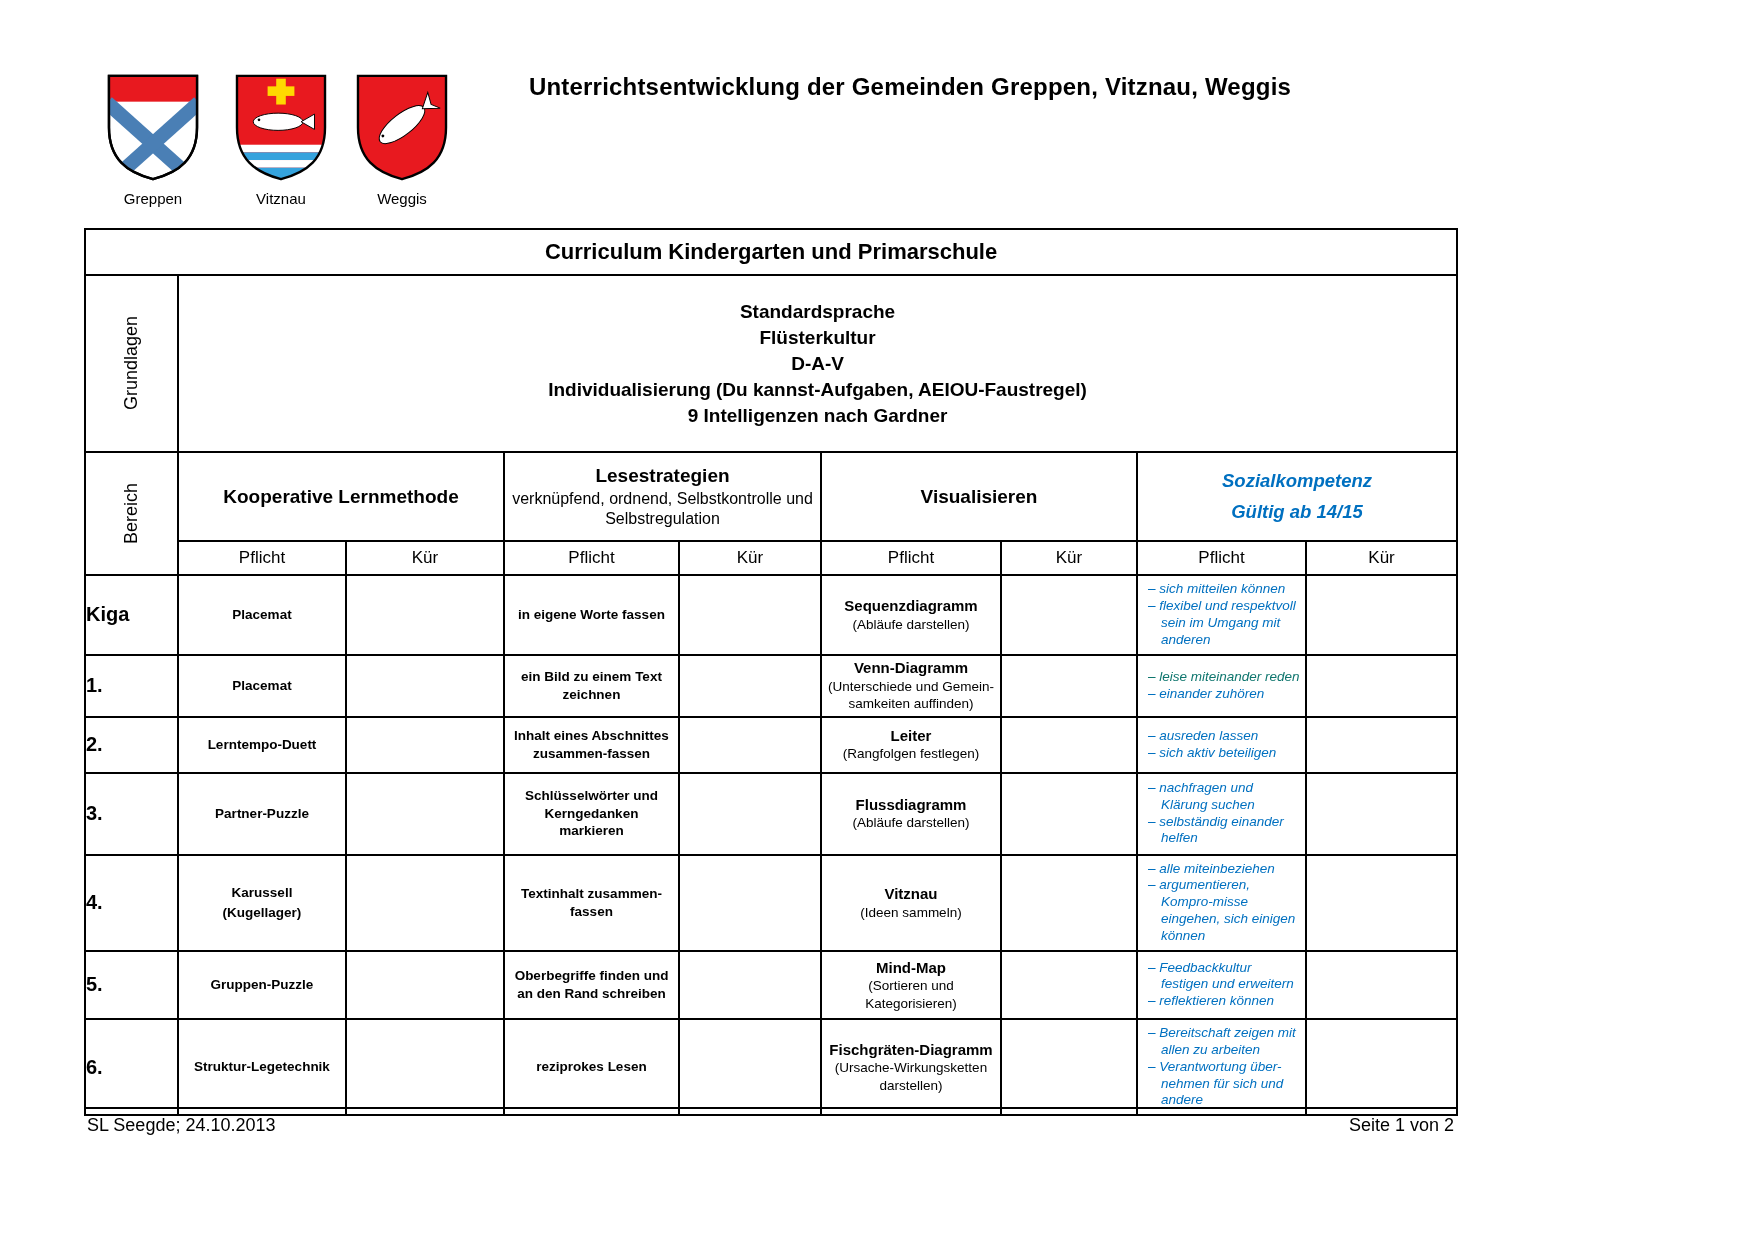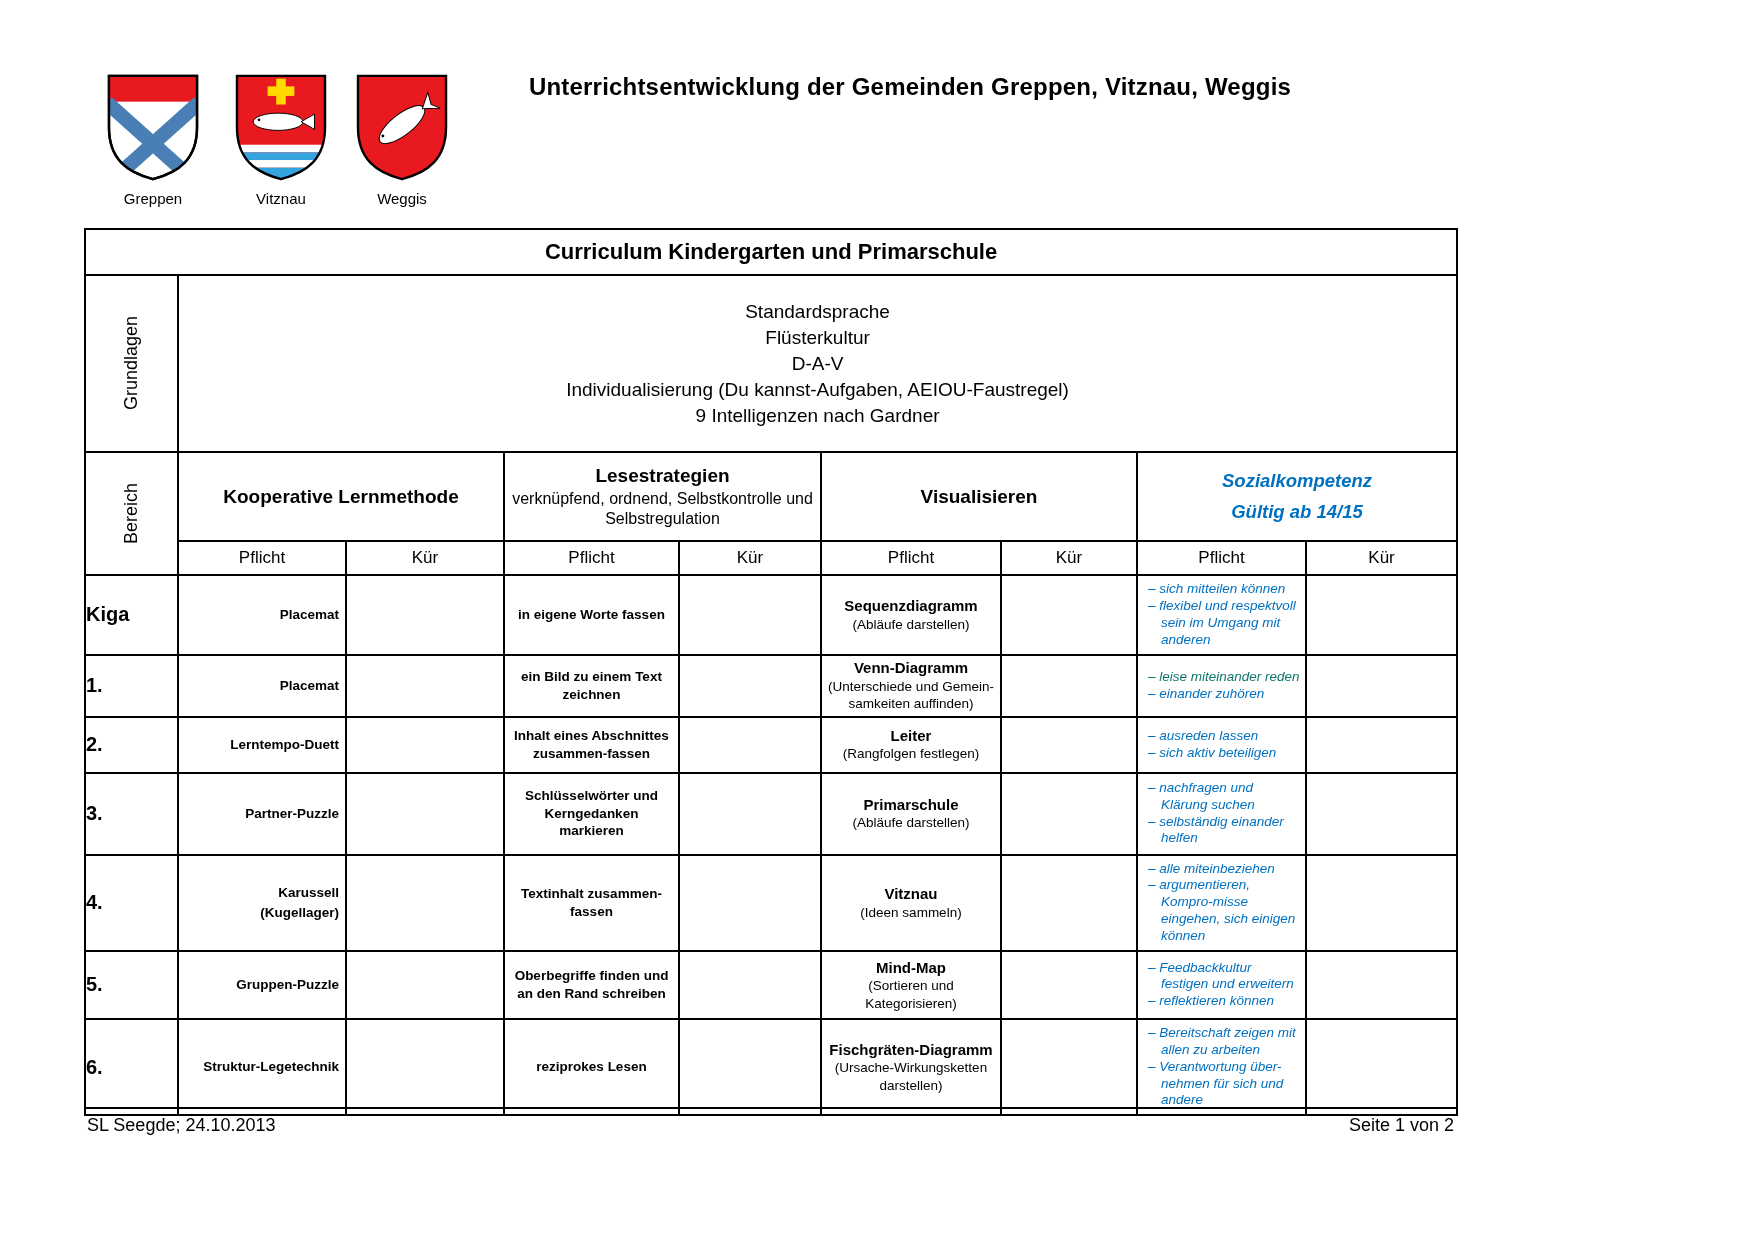--- a/index.html
+++ b/index.html
@@ -18,34 +18,34 @@
     position:absolute;left:420px;top:73px;width:980px;text-align:center;
     font-size:24px;font-weight:bold;letter-spacing:0.2px;
   }
   
   table{
     position:absolute;left:84px;top:228px;width:1372px;
     border-collapse:collapse;table-layout:fixed;
   }
   td{border:2px solid #000;padding:0;vertical-align:middle;overflow:hidden;}
   .curr-title{font-size:22px;font-weight:bold;text-align:center;}
-  .grund-content{font-size:19px;text-align:center;line-height:26px;}
+  .grund-content{font-size:19px;text-align:center;line-height:26px;font-weight:bold;}
   .vert-cell{text-align:center;}
   .vert{
     writing-mode:vertical-rl;transform:rotate(180deg);
     font-size:18px;margin:0 auto;white-space:nowrap;
   }
   .group-cell{text-align:center;}
   .group-title{font-size:19px;font-weight:bold;text-align:center;}
   .group-sub{font-size:16px;line-height:1.22;text-align:center;margin-top:2px;padding:0 6px;}
   .soz-head{font-size:18.5px;font-weight:bold;font-style:italic;text-align:center;line-height:1.0;}
   .soz-head + .soz-head{margin-top:13px;}
   .subhdr{font-size:17px;text-align:center;height:32px;}
   .row-label{font-size:20px;font-weight:bold;text-align:left;}
-  .cell-koop{text-align:right;padding:2px 6px;}
+  .cell-koop{text-align:center;padding:2px 6px;}
   .koop-line{font-size:13.5px;font-weight:bold;line-height:1.3;margin:3px 0;}
   .lese-text{font-size:13.5px;font-weight:bold;line-height:1.3;text-align:center;padding:2px 8px;}
   .vis-title{font-size:15px;font-weight:bold;text-align:center;line-height:1.3;padding:0 6px;}
   .vis-note{font-size:13.5px;text-align:center;line-height:1.3;padding:0 6px;}
   .soz-cell{padding:5px 4px 5px 10px;vertical-align:middle;}
   .soz-item{
     font-size:13.5px;font-weight:normal;font-style:italic;line-height:1.25;
     padding-left:13px;text-indent:-13px;
   }
   .soz-item::before{content:"\2013\00a0";}
@@ -249,21 +249,21 @@
         <td class="row-label">3.</td>
         <td class="cell-koop">
           <div class="koop-line">Partner-Puzzle</div>
         </td>
         <td></td>
         <td>
           <div class="lese-text">Schlüsselwörter und Kerngedanken markieren</div>
         </td>
         <td></td>
         <td>
-          <div class="vis-title">Primarschule</div>
+          <div class="vis-title">Flussdiagramm</div>
           <div class="vis-note">(Abläufe darstellen)</div>
         </td>
         <td></td>
         <td class="soz-cell">
           <div class="soz-item" style="color: rgb(0, 112, 192);">nachfragen und Klärung suchen</div>
           <div class="soz-item" style="color: rgb(0, 112, 192);">selbständig einander helfen</div>
         </td>
         <td></td>
       </tr>
       <tr style="height: 78px;">

